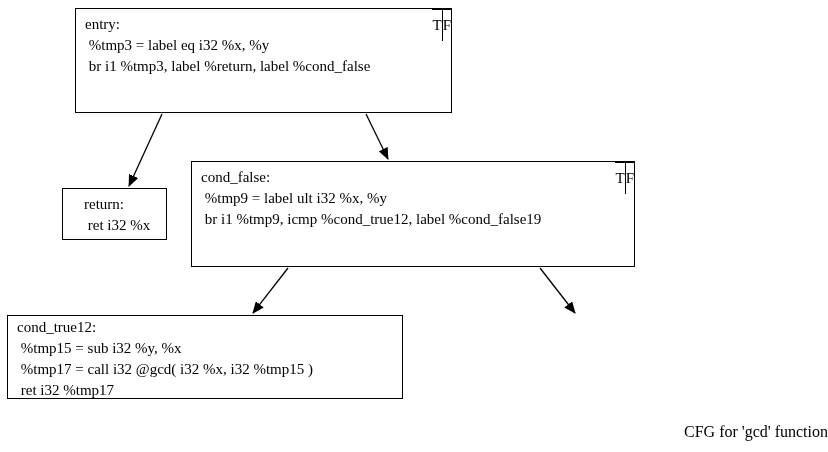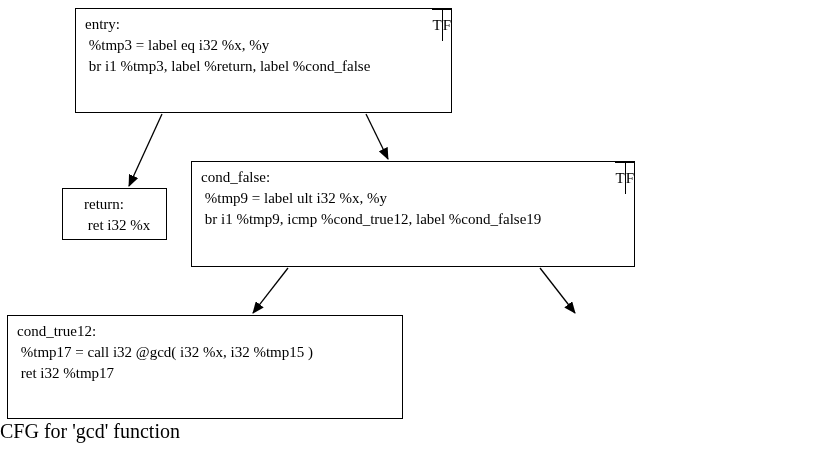--- a/index.html
+++ b/index.html
@@ -56,22 +56,22 @@
     height: 100%;
   }
   .branch-cell + .branch-cell {
     border-left: 1.5px solid #000000;
   }
   .caption {
     position: absolute;
     left: 0;
     top: 421px;
     width: 828px;
-    text-align: left;
-    font-size: 20px;
+    text-align: right;
+    font-size: 16px;
     line-height: 21px;
   }
 </style>
 </head>
 <body>
 
 <div class="canvas">
 
   <svg class="edges-layer" width="828" height="452" viewBox="0 0 828 452">
     <defs>
@@ -109,23 +109,24 @@
       <div class="code-line">cond_false:</div>
       <div class="code-line"> %tmp9 = label ult i32 %x, %y</div>
       <div class="code-line"> br i1 %tmp9, icmp %cond_true12, label %cond_false19</div>
     </div>
     <div class="branch-row">
       <div class="branch-cell">T</div>
       <div class="branch-cell">F</div>
     </div>
   </div>
 
-  <div class="node" style="left:7px; top:315px; width:396px; height:104px;">
+  <div class="node" style="left:7px; top:315px; width:396px; height:84px;align-items:center;">
     <div class="node-body">
       <div class="code-line">cond_true12:</div>
+      <div class="code-line"> %tmp15 = sub i32 %y, %x</div>
       <div class="code-line"> %tmp17 = call i32 @gcd( i32 %x, i32 %tmp15 )</div>
       <div class="code-line"> ret i32 %tmp17</div>
     </div>
   </div>
 
 
   <div class="caption">CFG for 'gcd' function</div>
 
 </div>
 

